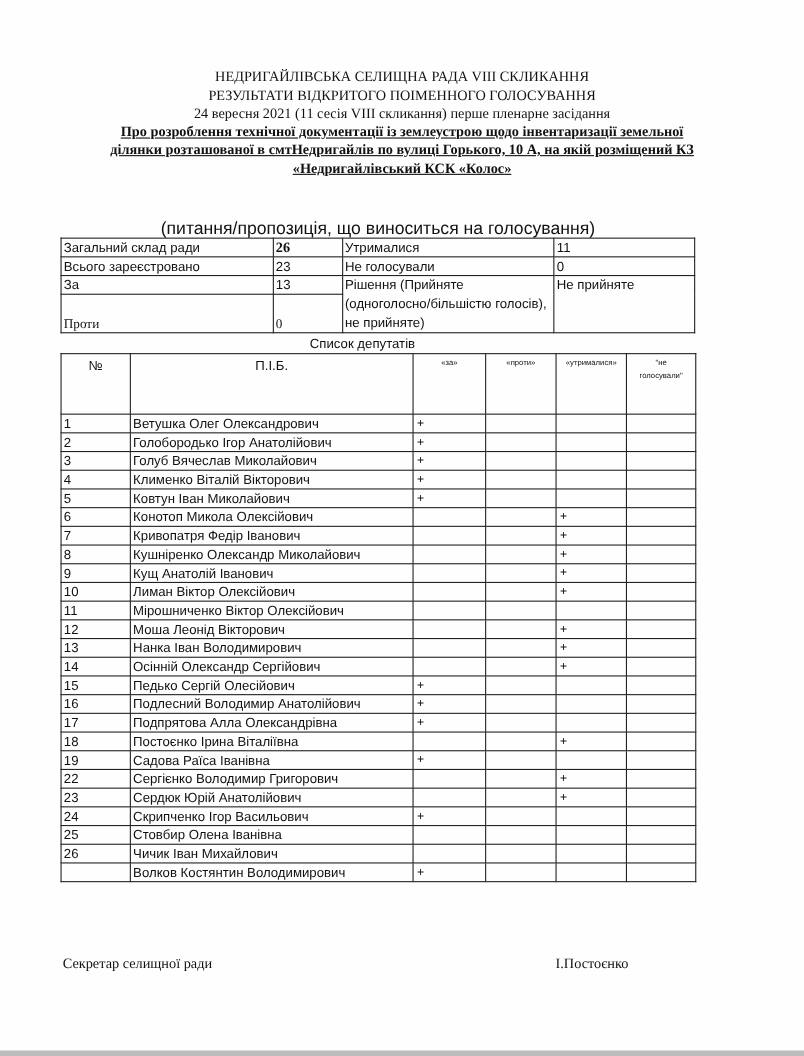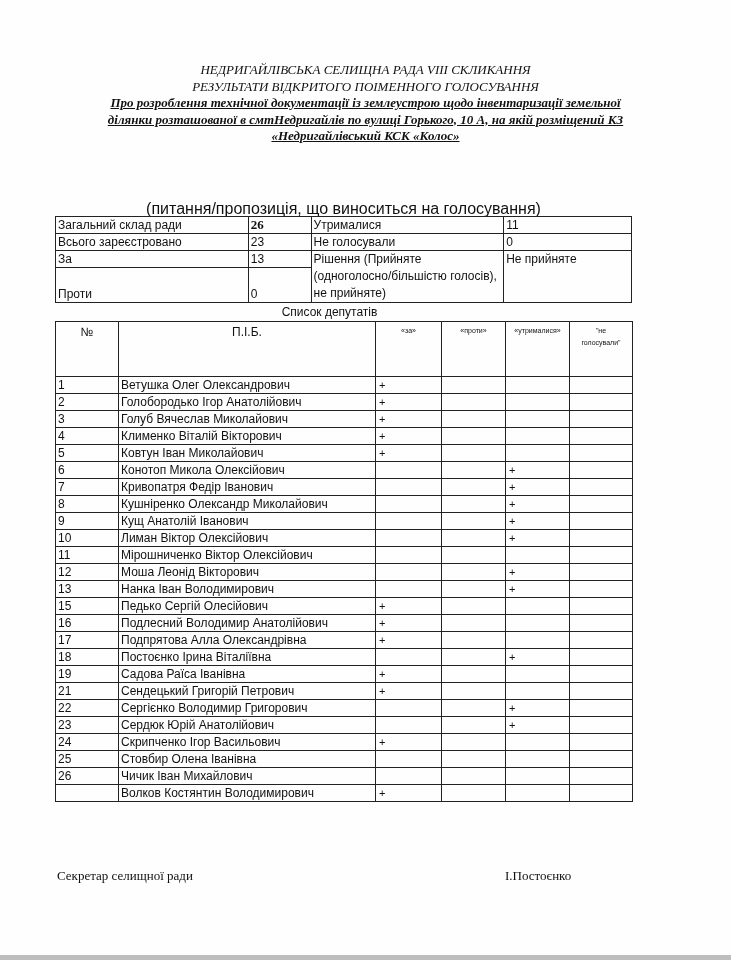--- a/index.html
+++ b/index.html
@@ -3,46 +3,47 @@
   <meta charset="utf-8">
   <style>
     html, body { margin: 0; padding: 0; }
     body {
       width: 731px; height: 960px; background: #fefefe; position: relative;
       overflow: hidden; color: #111;
     }
     .serif { font-family: "Liberation Serif", "DejaVu Serif", serif; }
     .sans { font-family: "Liberation Sans", "DejaVu Sans", sans-serif; }
     .hdr { position: absolute; left: 0; width: 731px; text-align: center; font-size: 13px; line-height: 16.5px; }
-    .hdr div { white-space: nowrap; font-style: italic; }
+    .hdr div { white-space: nowrap; }
     .title-block { top: 62px; }
     .topic { font-weight: bold; text-decoration: underline; }
     .caption { position: absolute; left: 55px; width: 577px; text-align: center; font-size: 16px; top: 200px; }
     table { border-collapse: collapse; position: absolute; }
     td { border: 1.5px solid #222; padding: 0 2px; font-size: 12px; vertical-align: top; white-space: nowrap; }
     #summary { left: 55px; top: 216px; width: 577px; }
     #summary td { height: 16px; line-height: 16px; }
-    #summary .tall { height: 34px; }
+    #summary .tall { height: 34px; font-family: Liberation Serif, serif; }
     .bold26 { font-family: "Liberation Serif", "DejaVu Serif", serif; font-weight: bold; font-size: 13px; }
     .list-title { position: absolute; left: 41px; width: 577px; top: 305px; text-align: center; font-size: 12px; }
     #deputies { left: 55px; top: 321px; width: 577px; table-layout: fixed; }
     #deputies th { border: 1.5px solid #222; font-weight: normal; vertical-align: top; height: 50px; padding-top: 3px; }
     #deputies .h-main { font-size: 12px; }
     #deputies .h-small { font-size: 7px; line-height: 12px; }
     #deputies td { height: 16px; line-height: 16px; font-size: 12px; }
     #deputies td.mark { font-size: 11px; padding-left: 3px; }
     .footer { position: absolute; top: 868px; font-size: 13px; }
     .grey-band { position: absolute; left: 0; bottom: 0; width: 731px; height: 5px; background: #bdbdbd; }
   </style>
 </head>
 <body>
 
 <div class="hdr serif title-block">
   <div>НЕДРИГАЙЛІВСЬКА СЕЛИЩНА  РАДА VIII СКЛИКАННЯ</div>
   <div>РЕЗУЛЬТАТИ   ВІДКРИТОГО  ПОІМЕННОГО ГОЛОСУВАННЯ</div>
+  <div>24 вересня 2021  (11 сесія VIII скликання)  перше пленарне засідання</div>
   <div class="topic">Про розроблення технічної документації із землеустрою щодо інвентаризації земельної</div>
   <div class="topic">ділянки розташованої в смтНедригайлів по вулиці Горького, 10 А, на якій розміщений КЗ</div>
   <div class="topic">«Недригайлівський КСК «Колос»</div>
 </div>
 
 <div class="caption sans">(питання/пропозиція, що виноситься на голосування)</div>
 
 <table id="summary" class="sans">
   <colgroup>
       <col style="width:193px">
@@ -196,20 +197,28 @@
       </tr>
       <tr>
         <td>13</td>
         <td>Нанка Іван Володимирович</td>
         <td class="mark"></td>
         <td class="mark"></td>
         <td class="mark">+</td>
         <td class="mark"></td>
       </tr>
       <tr>
+        <td>14</td>
+        <td>Осінній Олександр Сергійович</td>
+        <td class="mark"></td>
+        <td class="mark"></td>
+        <td class="mark">+</td>
+        <td class="mark"></td>
+      </tr>
+      <tr>
         <td>15</td>
         <td>Педько Сергій Олесійович</td>
         <td class="mark">+</td>
         <td class="mark"></td>
         <td class="mark"></td>
         <td class="mark"></td>
       </tr>
       <tr>
         <td>16</td>
         <td>Подлесний Володимир Анатолійович</td>
@@ -236,28 +245,20 @@
       </tr>
       <tr>
         <td>19</td>
         <td>Садова Раїса Іванівна</td>
         <td class="mark">+</td>
         <td class="mark"></td>
         <td class="mark"></td>
         <td class="mark"></td>
       </tr>
       <tr>
-        <td>21</td>
-        <td>Сендецький Григорій Петрович</td>
-        <td class="mark">+</td>
-        <td class="mark"></td>
-        <td class="mark"></td>
-        <td class="mark"></td>
-      </tr>
-      <tr>
         <td>22</td>
         <td>Сергієнко Володимир Григорович</td>
         <td class="mark"></td>
         <td class="mark"></td>
         <td class="mark">+</td>
         <td class="mark"></td>
       </tr>
       <tr>
         <td>23</td>
         <td>Сердюк Юрій Анатолійович</td>

